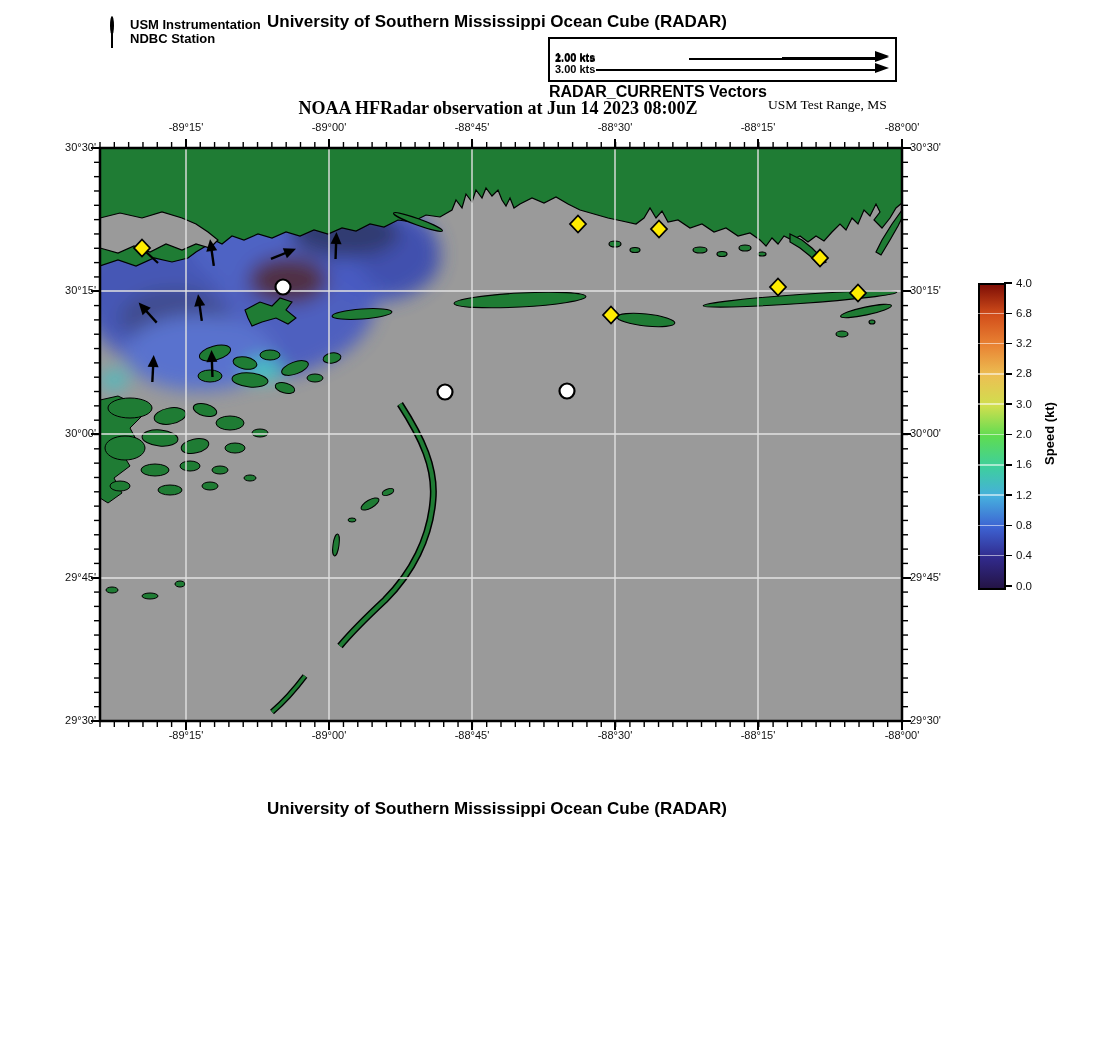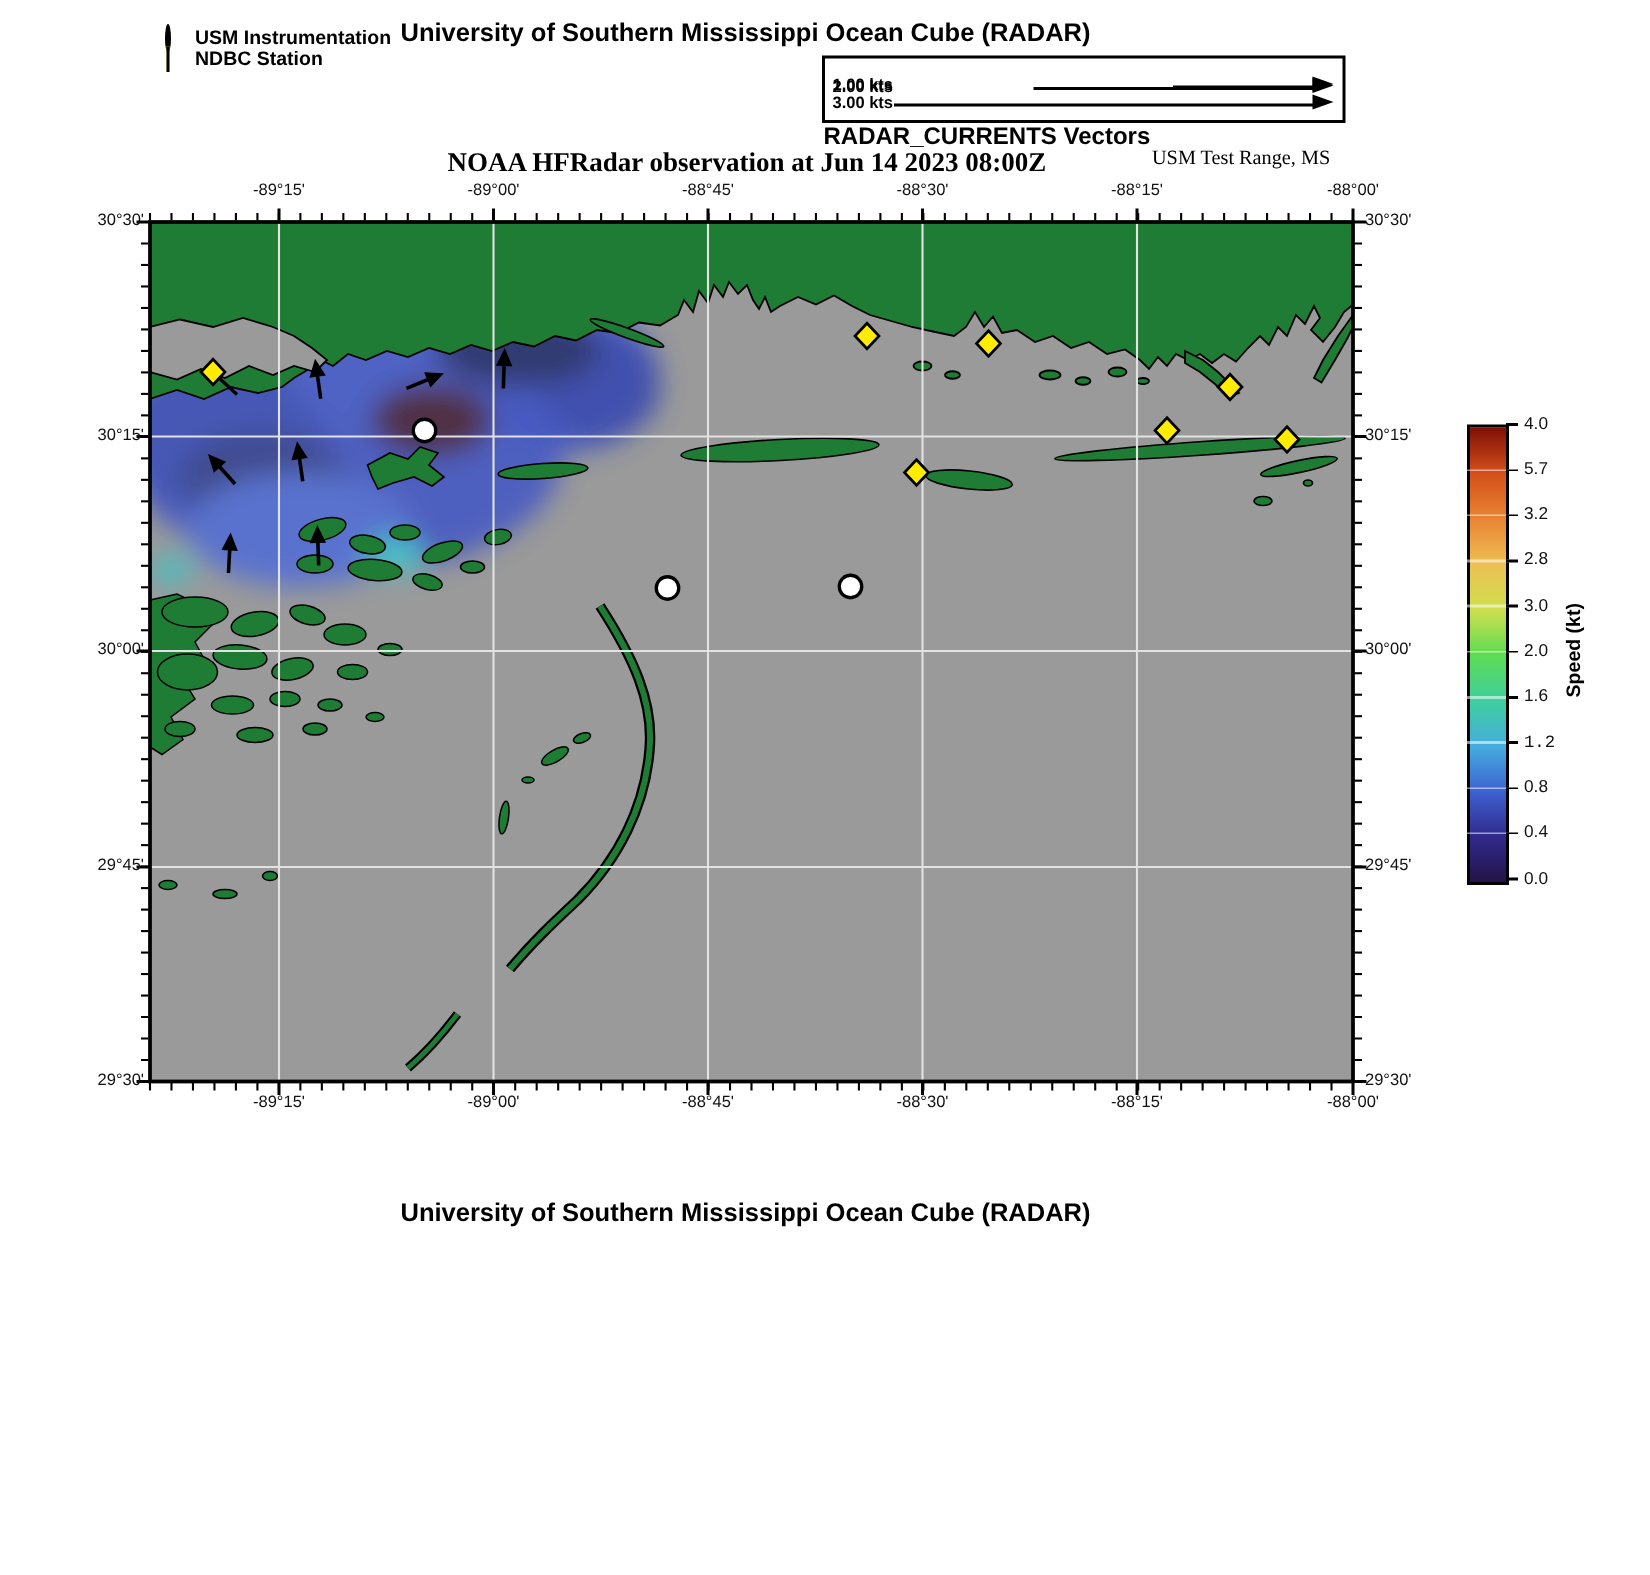--- a/index.html
+++ b/index.html
@@ -488,39 +488,39 @@
       <div class="axlab left" style="left: 38px; top: 714px;">29°30'</div>
       <div class="axlab" style="left: 910px; top: 714px;">29°30'</div>
     </div>
 
   <div id="colorbar" style="background: linear-gradient(to top, rgb(36, 20, 70) 0%, rgb(49, 42, 140) 10%, rgb(61, 98, 210) 20%, rgb(70, 174, 222) 30%, rgb(62, 207, 157) 40%, rgb(94, 220, 82) 50%, rgb(207, 223, 78) 60%, rgb(236, 192, 83) 70%, rgb(233, 132, 52) 80%, rgb(211, 79, 27) 90%, rgb(127, 15, 6) 100%);"></div>
   <div id="cbticks">
       <div class="cbtick" style="top: 282.25px;"></div>
       <div class="cblab" style="top: 275.5px;">4.0</div>
       <div class="cbline" style="top: 312.55px;"></div>
       <div class="cbtick" style="top: 312.55px;"></div>
-      <div class="cblab" style="top: 305.8px;">5.7</div>
+      <div class="cblab" style="top: 305.8px;">6.8</div>
       <div class="cbline" style="top: 342.85px;"></div>
       <div class="cbtick" style="top: 342.85px;"></div>
       <div class="cblab" style="top: 336.1px; text-align: right;">3.2</div>
       <div class="cbline" style="top: 373.15px;"></div>
       <div class="cbtick" style="top: 373.15px;"></div>
       <div class="cblab" style="top: 366.4px;">2.8</div>
       <div class="cbline" style="top: 403.45px;"></div>
       <div class="cbtick" style="top: 403.45px;"></div>
       <div class="cblab" style="top: 396.7px;">3.0</div>
       <div class="cbline" style="top: 433.75px;"></div>
       <div class="cbtick" style="top: 433.75px;"></div>
       <div class="cblab" style="top: 427px;">2.0</div>
       <div class="cbline" style="top: 464.05px;"></div>
       <div class="cbtick" style="top: 464.05px;"></div>
       <div class="cblab" style="top: 457.3px;">1.6</div>
       <div class="cbline" style="top: 494.35px;"></div>
       <div class="cbtick" style="top: 494.35px;"></div>
-      <div class="cblab" style="top: 487.6px; font-family: Liberation Mono, monospace;">1.2</div>
+      <div class="cblab" style="top: 487.6px;">1.2</div>
       <div class="cbline" style="top: 524.65px;"></div>
       <div class="cbtick" style="top: 524.65px;"></div>
       <div class="cblab" style="top: 517.9px;">0.8</div>
       <div class="cbline" style="top: 554.95px;"></div>
       <div class="cbtick" style="top: 554.95px;"></div>
       <div class="cblab" style="top: 548.2px;">0.4</div>
       <div class="cbtick" style="top: 585.25px;"></div>
       <div class="cblab" style="top: 578.5px;">0.0</div>
     </div>
   <div id="speedlabel">Speed (kt)</div>

